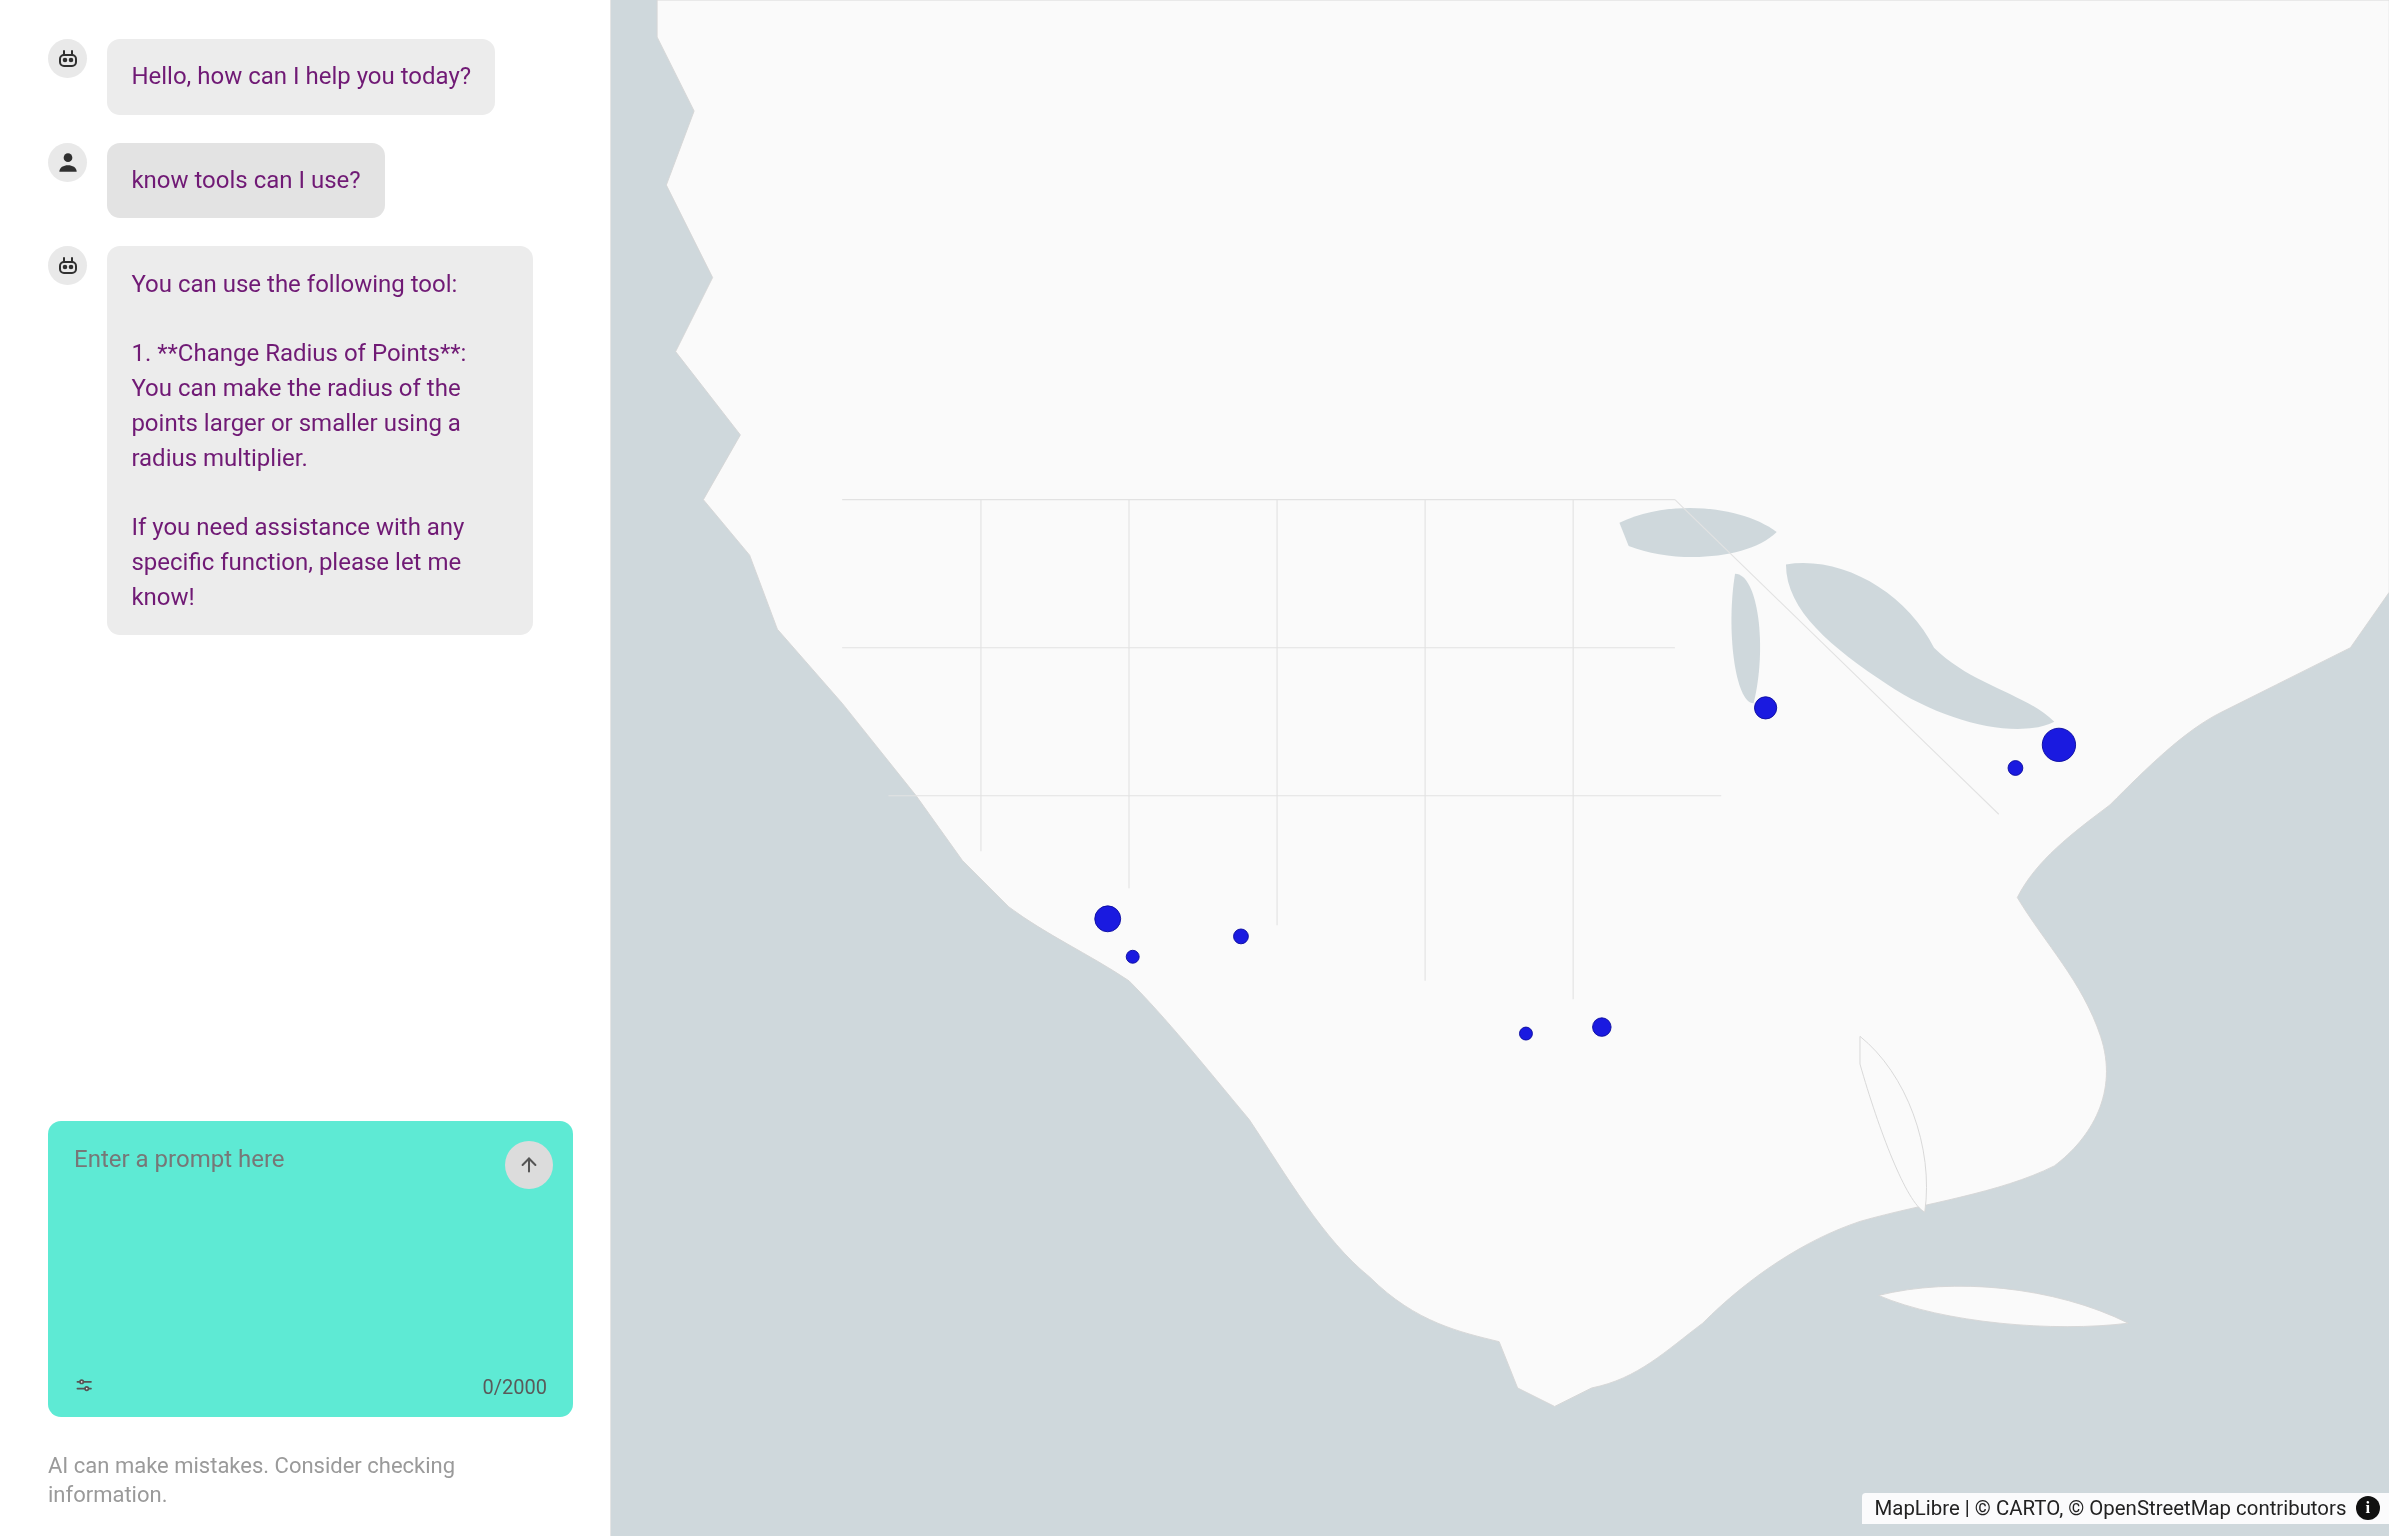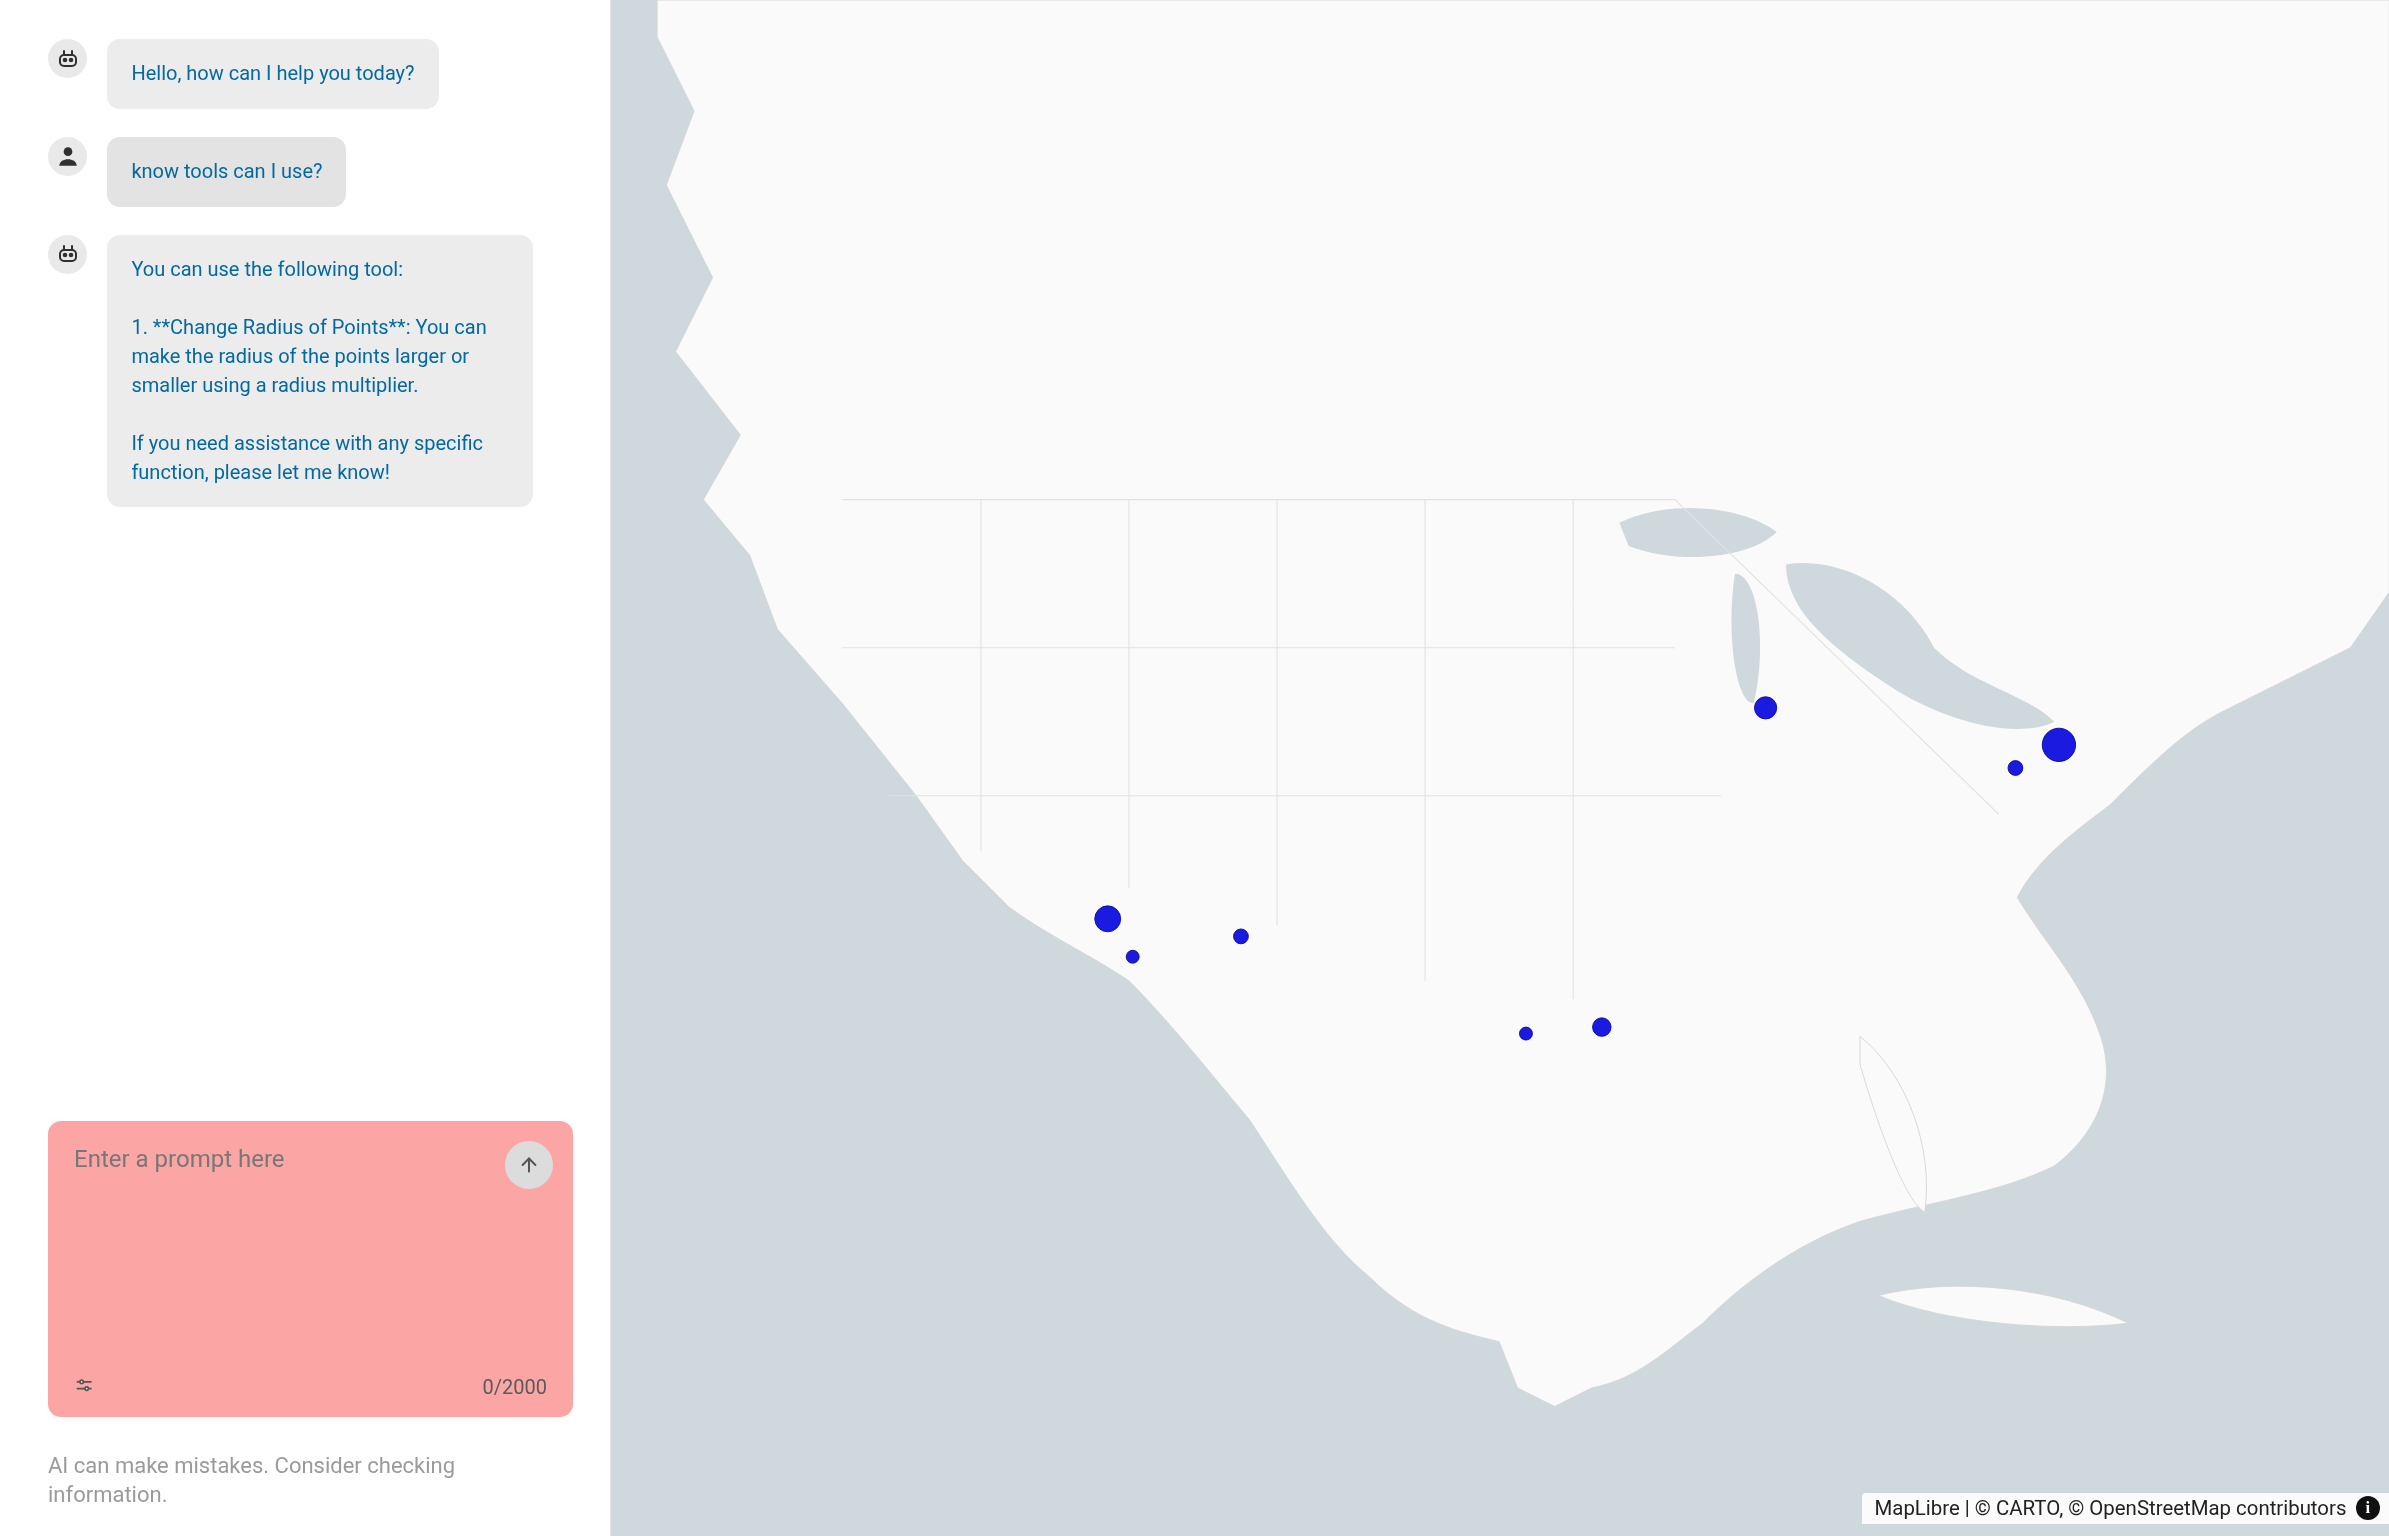--- a/index.html
+++ b/index.html
@@ -33,31 +33,31 @@
     border-radius: 50%;
     background: #e9e9e9;
     display: flex; align-items: center; justify-content: center;
     flex: 0 0 auto;
     color: #303030;
   }
   .bubble {
     background: #ececec;
     border-radius: 13px;
     padding: 20.4px 24px;
-    font-size: 20px;
+    font-size: 24px;
     line-height: 1.45;
-    color: #0369a1;
+    color: #701a75;
     max-width: 426px;
     white-space: pre-wrap;
   }
   .bubble.user { background: #e3e3e3; }
 
   
   .prompt-box {
-    background: #fca5a5;
+    background: #5eead4;
     border-radius: 13px;
     padding: 24px 26px 16.7px 26px;
     position: relative;
     min-height: 296px;
     display: flex;
     flex-direction: column;
   }
   .prompt-input {
     flex: 1;
     border: none;

